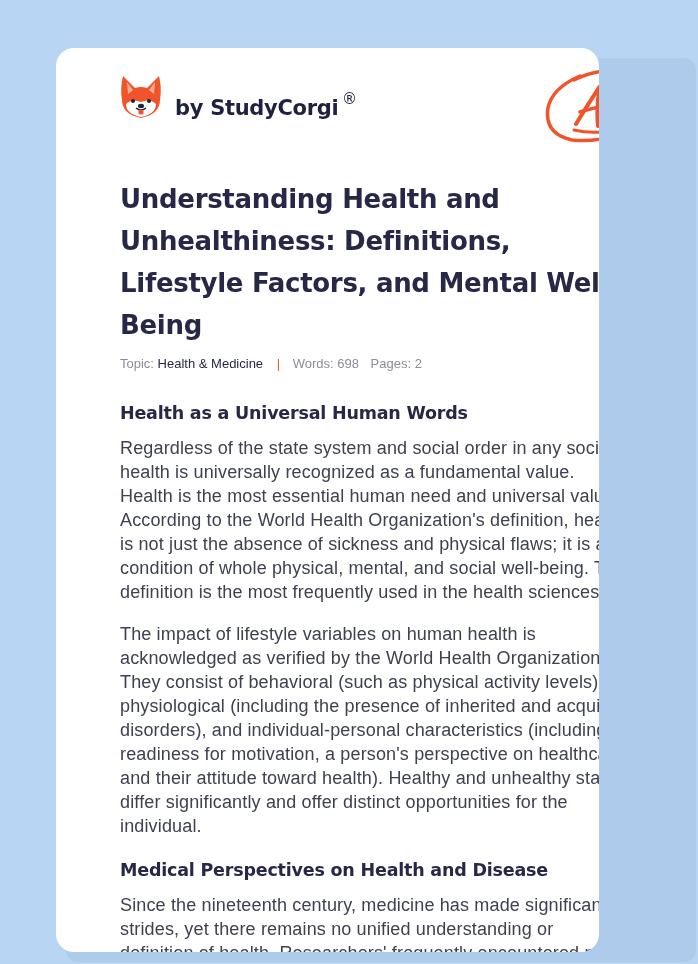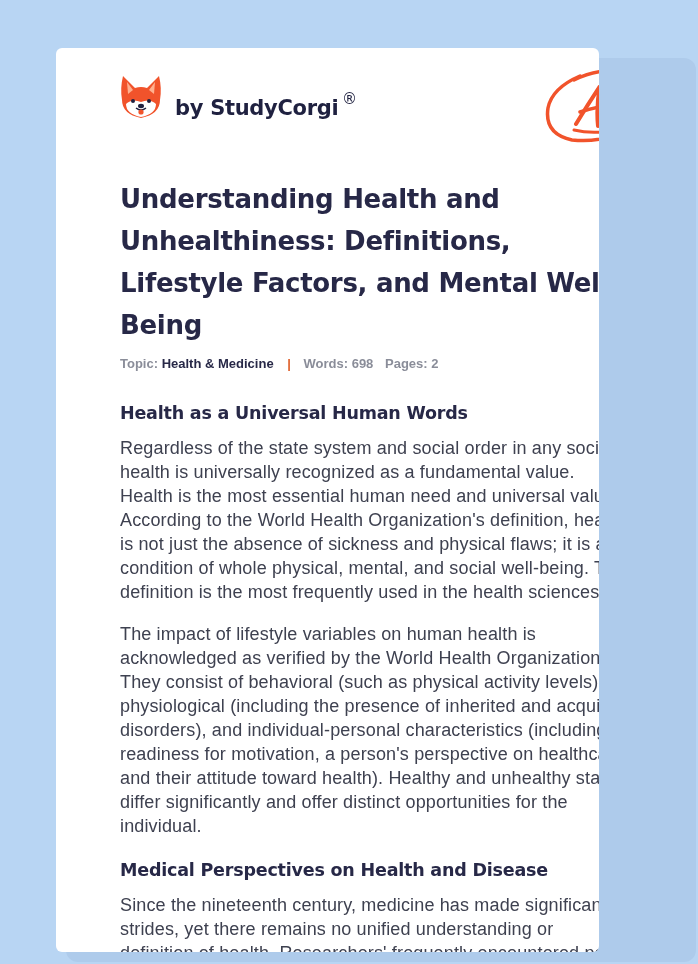--- a/index.html
+++ b/index.html
@@ -8,38 +8,38 @@
     background: #b8d5f3;
     font-family: "Liberation Sans", sans-serif;
     position: relative;
   }
   .card-shadow {
     position: absolute; left: 66px; top: 58px; width: 630px; height: 904px;
     background: #aecbeb; border-radius: 12px;
   }
   .card {
     position: absolute; left: 56px; top: 48px; width: 543px; height: 904px;
-    background: #ffffff; border-radius: 6px; overflow: hidden;
+    background: #ffffff; border-radius: 18px; overflow: hidden;
   }
   .header { position: absolute; left: 64px; top: 26px; width: 540px; height: 80px; }
   .logo { position: absolute; left: 0; top: 0; display: flex; align-items: center; }
   .logo svg { display: block; }
   .brand {
     position: absolute; left: 55px; top: 22px;
     font-family: "DejaVu Sans", sans-serif; font-weight: bold;
     font-size: 21px; color: #1f2140; letter-spacing: -0.3px; white-space: nowrap;
   }
   .reg { position: absolute; left: 222px; top: 16px; font-size: 15px; color: #1f2140; font-family: "DejaVu Sans", sans-serif; }
   .grade { position: absolute; left: 420px; top: -10px; }
   .content { position: absolute; left: 64px; top: 130px; width: 512px; }
   h1 {
     margin: 0; font-family: "DejaVu Sans", sans-serif; font-weight: bold;
     font-size: 26px; line-height: 42px; color: #272847; letter-spacing: -0.3px;
   }
-  .meta { margin-top: 8px; font-size: 13px; color: #8a8d99; height: 20px; line-height: 20px; white-space: nowrap; font-weight: bold; }
+  .meta { margin-top: 8px; font-size: 13px; color: #8a8d99; height: 20px; line-height: 20px; white-space: nowrap; }
   .meta .topic-val { color: #272847; }
   .meta .sep { color: #e0632e; margin: 0 9px 0 10px; }
   .meta .pages { margin-left: 8px; }
   h2 {
     margin: 26px 0 10px 0; font-family: "DejaVu Sans", sans-serif; font-weight: bold;
     font-size: 17.5px; line-height: 26px; color: #272847; letter-spacing: -0.2px;
   }
   p {
     margin: 0 0 18px 0; font-size: 18px; line-height: 24px; color: #3e4150;
     letter-spacing: 0.15px;

